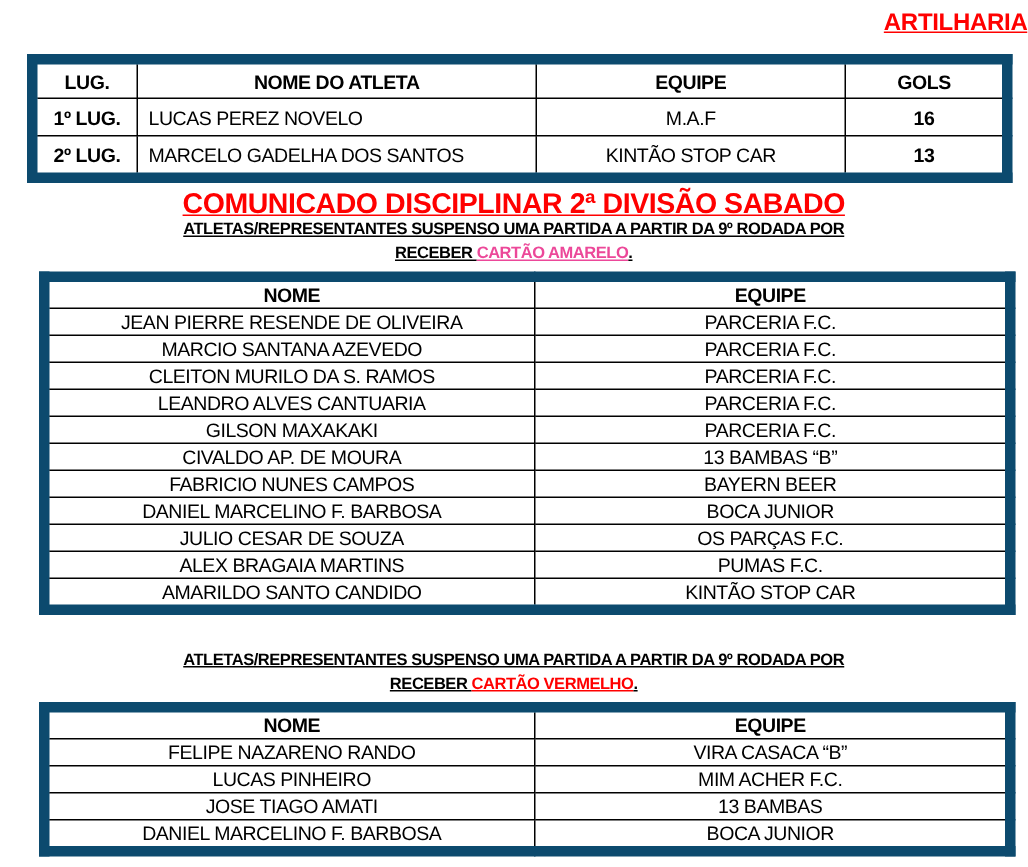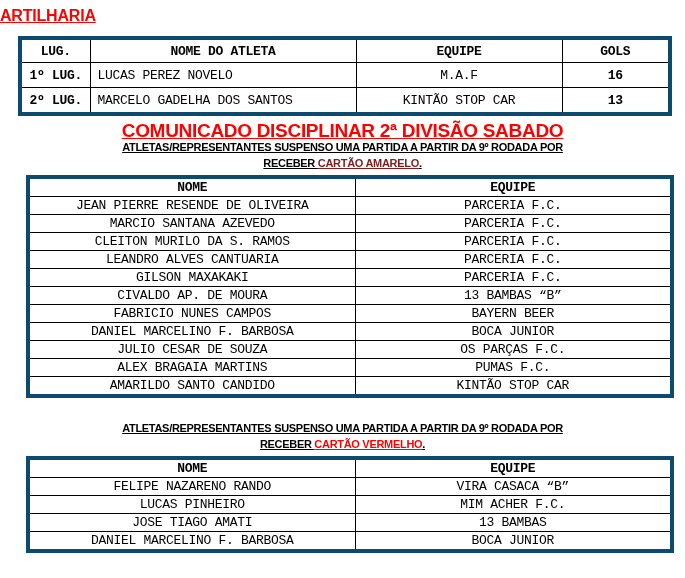--- a/index.html
+++ b/index.html
@@ -5,35 +5,34 @@
   html, body { margin: 0; padding: 0; }
   body {
     width: 685px; height: 578px;
     background: #ffffff;
     color: #000;
     font-family: "Liberation Sans", sans-serif;
     overflow: hidden;
   }
   .u { text-decoration: underline; }
   .red { color: #ff0000; }
-  .green { color: #7f1d1d; }
+  .green { color: #ec4899; }
 
   .doc-title {
     margin-top: 7px;
-    text-align: left;
+    text-align: right;
     font-size: 16px;
     font-weight: bold;
     letter-spacing: -0.2px;
   }
 
   table {
     border-collapse: collapse;
     table-layout: fixed;
-    border: 4px solid #0c4a6e;
-    font-family: Liberation Mono, monospace;
+    border: 7px solid #0c4a6e;
   }
   th, td {
     border: 1px solid #000;
     padding: 0;
     font-size: 13px;
     letter-spacing: -0.3px;
     text-align: center;
     overflow: hidden;
     white-space: nowrap;
   }

